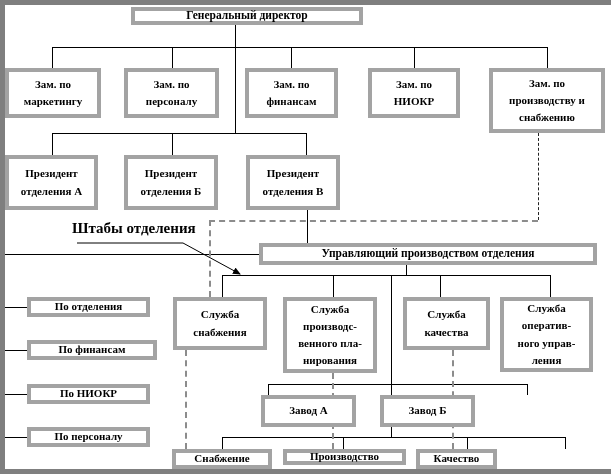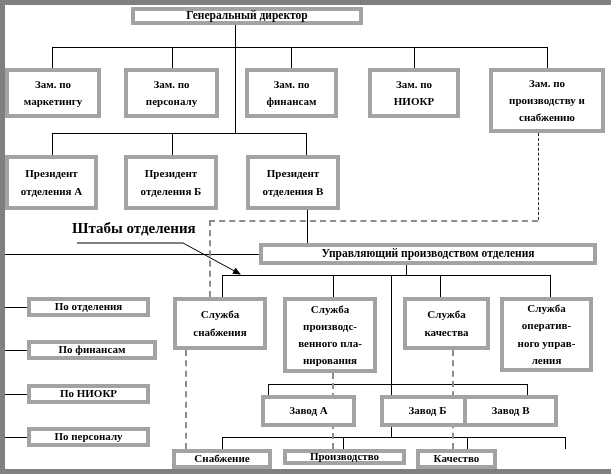--- a/index.html
+++ b/index.html
@@ -110,21 +110,20 @@
 нирования</div>
   <div class="node" style="left:403px;top:297px;width:87px;height:53px;">Служба
 качества</div>
   <div class="node" style="left:500px;top:297px;width:93px;height:75px;">Служба
 оператив-
 ного управ-
 ления</div>
 
   <div class="node" style="left:221px;top:395px;width:95px;height:32px;margin-left:40px;">Завод А</div>
   <div class="node" style="left:343px;top:395px;width:95px;height:32px;margin-left:37px;">Завод Б</div>
-  <div class="node" style="left:463px;top:395px;width:95px;height:32px;">Завод В</div>
 
   <div class="node" style="left:172px;top:449px;width:100px;height:20px;">Снабжение</div>
   <div class="node" style="left:283px;top:449px;width:123px;height:16px;">Производство</div>
   <div class="node" style="left:416px;top:449px;width:81px;height:20px;">Качество</div>
 
   <div class="frame" style="left:0;top:0;width:611px;height:5px;"></div>
   <div class="frame" style="left:0;top:0;width:5px;height:474px;"></div>
   <div class="frame" style="left:0;top:469px;width:611px;height:5px;"></div>
 </div>
 

